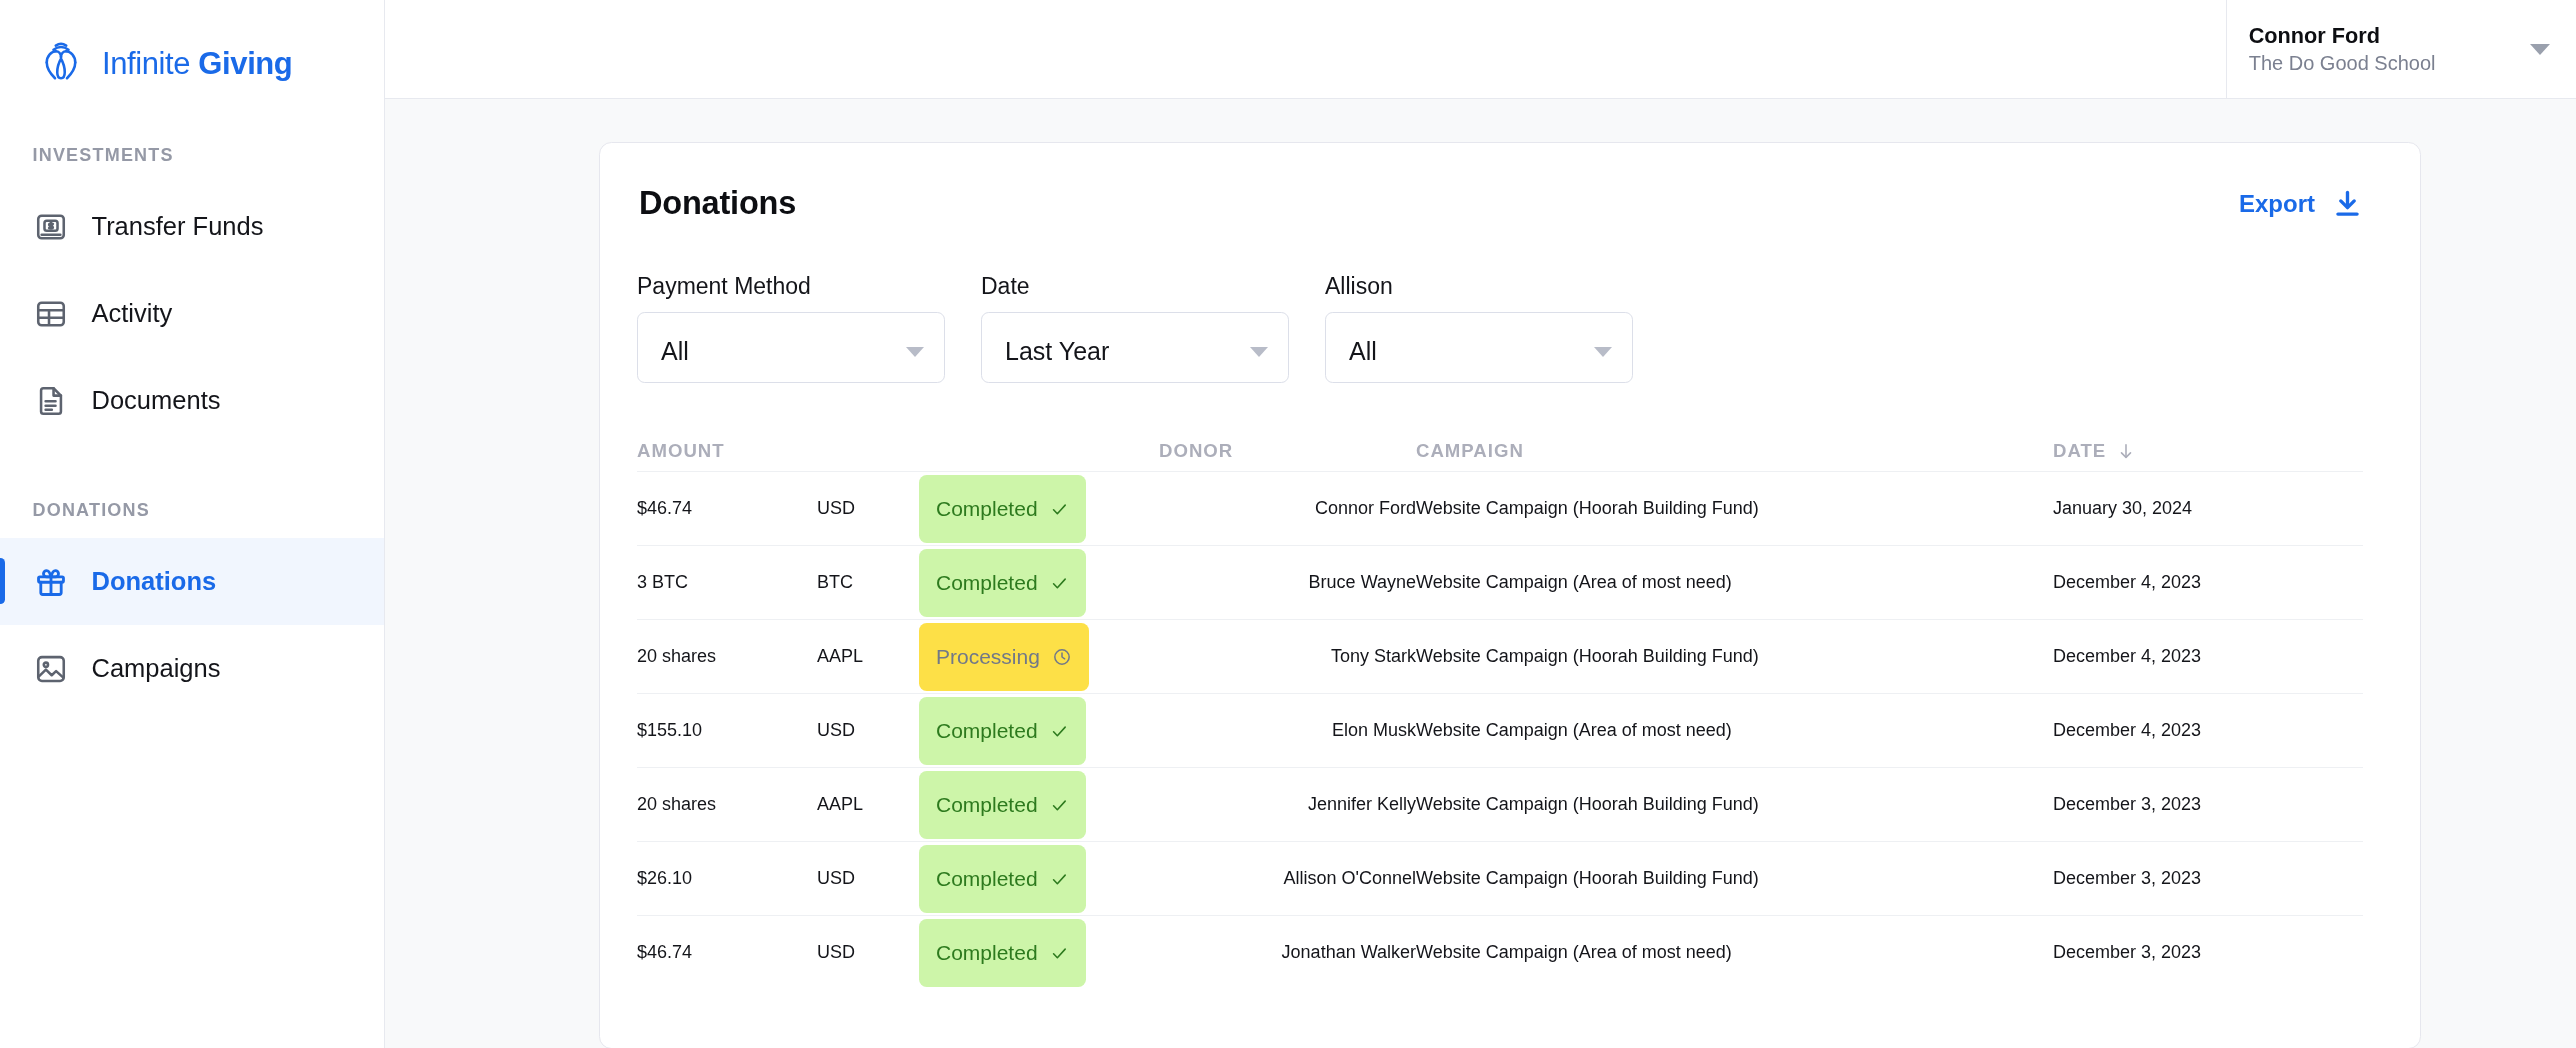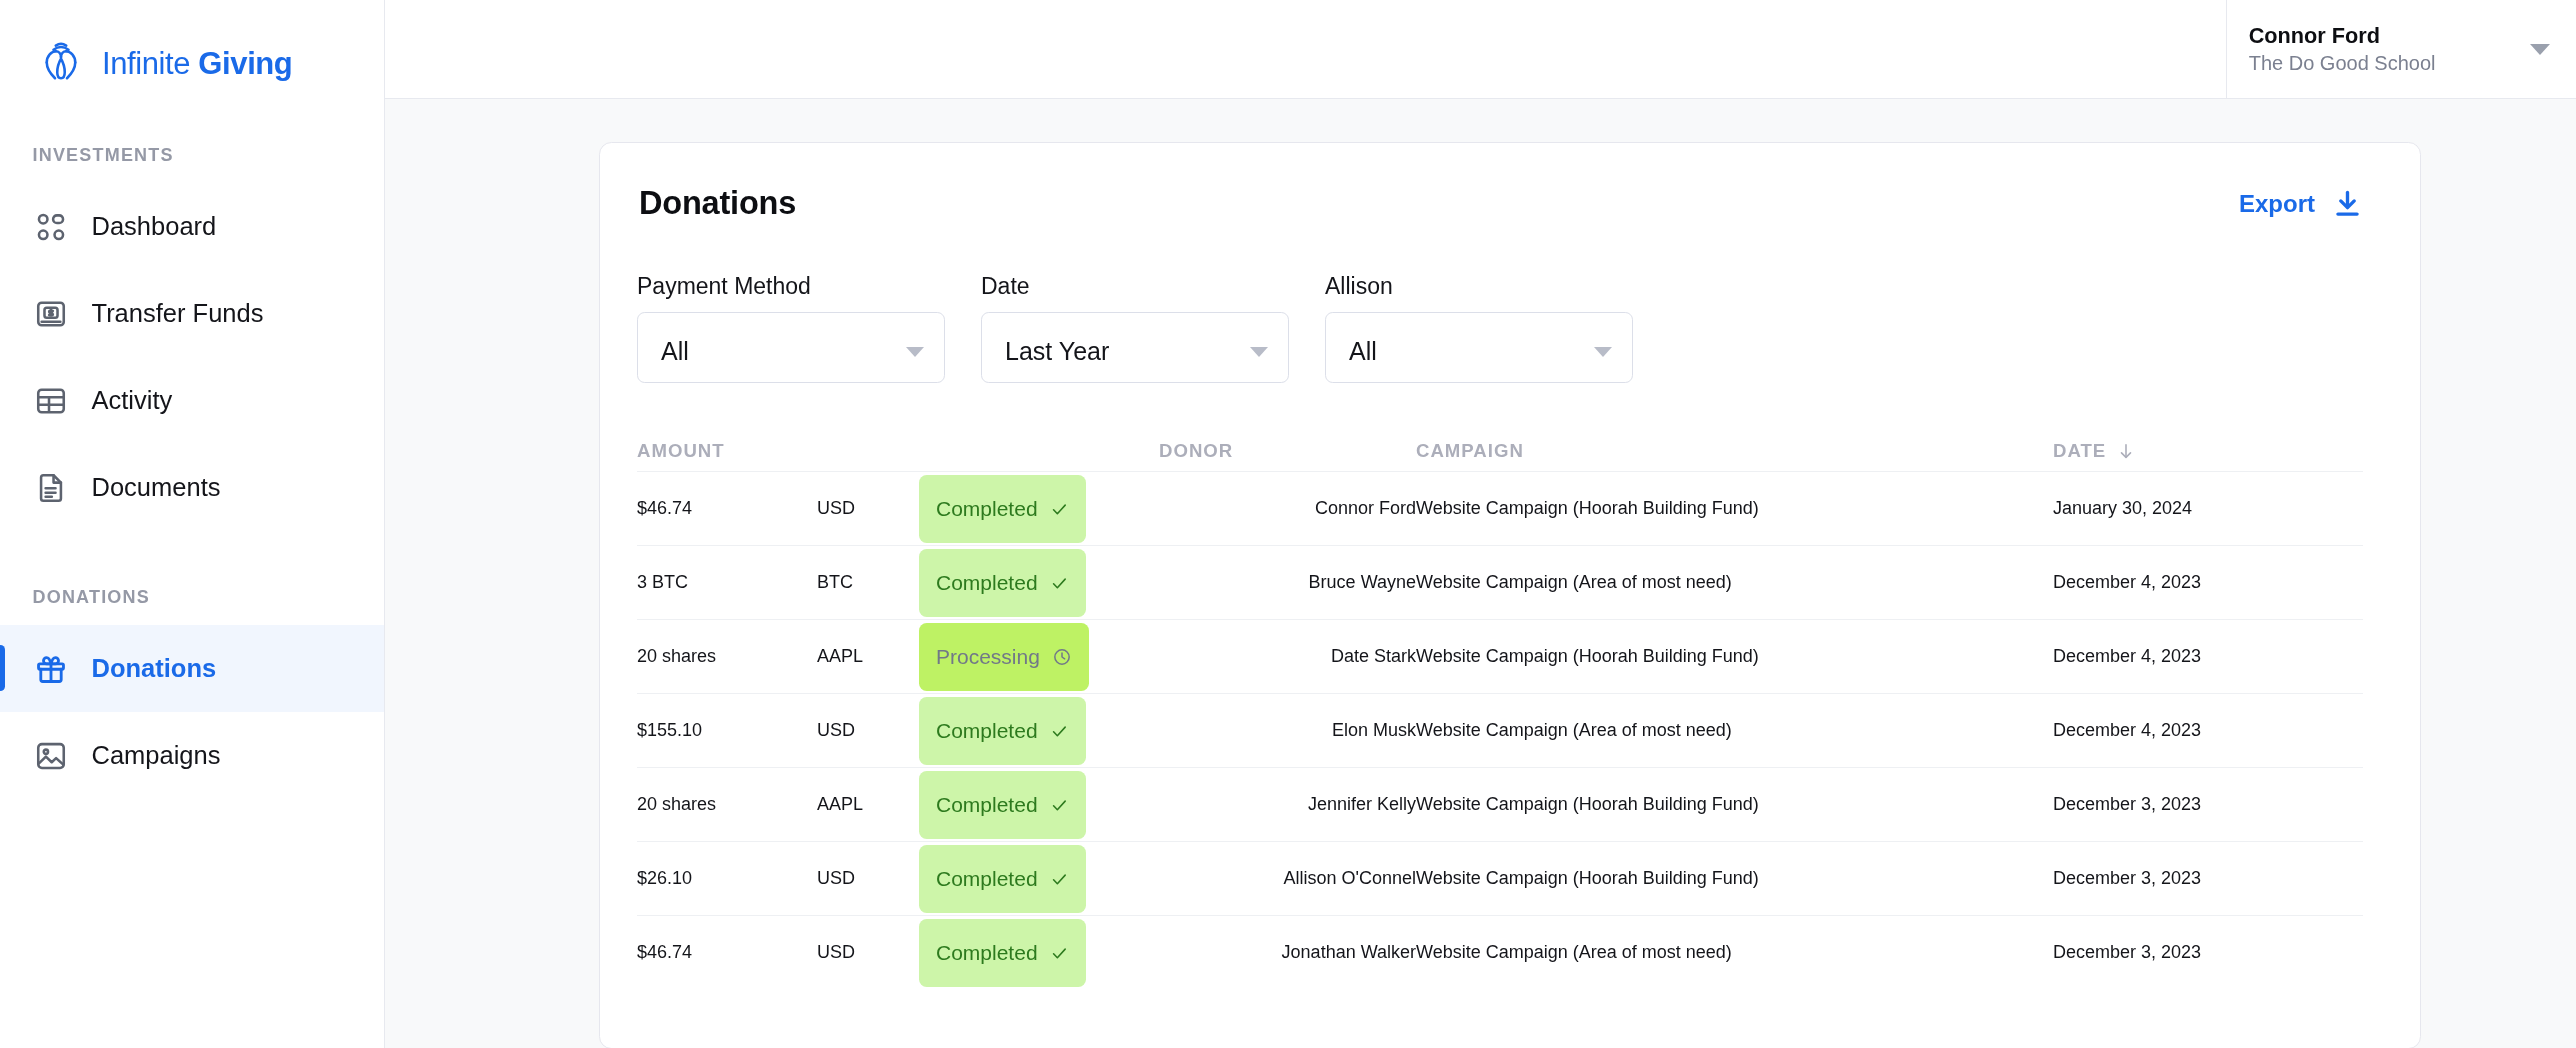--- a/index.html
+++ b/index.html
@@ -113,21 +113,21 @@
 
   .cell { font-size: 18px; color: #14151a; white-space: nowrap; }
   .cell.amount { font-weight: 400; }
 
   .badge {
     display: inline-flex; align-items: center; gap: 12.4px;
     height: 68px; padding: 0 17px; border-radius: 7.7px;
     font-size: 21px; white-space: nowrap;
   }
   .badge.completed { background: #cdf5a9; color: #2d7a1e; }
-  .badge.processing { background: #bef264; color: #717888; }
+  .badge.processing { background: #fde047; color: #717888; }
 
   svg { display: block; }
 </style>
 </head>
 <body>
 
 <div class="app">
 
   <aside class="sidebar">
 
@@ -147,31 +147,20 @@
       </span>
       <span class="brand-text">
         <span class="l">Infinite</span>
         <span class="b">Giving</span>
       </span>
     </div>
 
     <div class="section-label sec-investments">INVESTMENTS</div>
     <div class="nav-list">
 
-      <div class="nav-item">
-        <span class="nav-ico">
-          <svg viewBox="0 0 24 24" width="34" height="34" fill="none" stroke="#5d636f" stroke-width="1.8">
-            <circle cx="6.5" cy="6.5" r="3"></circle>
-            <rect x="13.5" y="3.8" width="7" height="5.4" rx="2.7"></rect>
-            <circle cx="6.5" cy="17.5" r="3"></circle>
-            <circle cx="17.5" cy="17.5" r="3"></circle>
-          </svg>
-        </span>
-        <span class="nav-lbl">Dashboard</span>
-      </div>
 
       <div class="nav-item">
         <span class="nav-ico">
           <svg viewBox="0 0 24 24" width="34" height="34" fill="none" stroke="#5d636f" stroke-width="1.8" stroke-linecap="round" stroke-linejoin="round">
             <rect x="3" y="4" width="18" height="16" rx="2.4"></rect>
             <rect x="7.4" y="7.6" width="9.2" height="7" rx="1.6"></rect>
             <path d="M12 9v4M13.3 9.9c-.4-.35-2.6-.6-2.6.6 0 1 2.6.6 2.6 1.6 0 1.2-2.2 1-2.6.6"></path>
             <path d="M5.4 17.4h13.2"></path>
           </svg>
         </span>
@@ -335,21 +324,21 @@
                 <div class="cell c-curr">AAPL</div>
                 <div class="c-status"><span class="badge processing">
                     <span>Processing</span>
                     <span>
                       <svg viewBox="0 0 24 24" width="20" height="20" fill="none" stroke="#717888" stroke-width="1.8" stroke-linecap="round" stroke-linejoin="round">
                         <circle cx="12" cy="12" r="8.6"></circle>
                         <path d="M12 7.2V12l3.2 2.2"></path>
                       </svg>
                     </span>
                   </span></div>
-                <div class="cell c-donor">Date Stark</div>
+                <div class="cell c-donor">Tony Stark</div>
                 <div class="cell c-camp">Website Campaign (Hoorah Building Fund)</div>
                 <div class="cell c-date">December 4, 2023</div>
               </div>
               <div class="tbl-row td-row">
                 <div class="cell amount c-amount">$155.10</div>
                 <div class="cell c-curr">USD</div>
                 <div class="c-status"><span class="badge completed">
                     <span>Completed</span>
                     <span>
                       <svg viewBox="0 0 24 24" width="18.6" height="18.6" fill="none" stroke="#2d7a1e" stroke-width="2" stroke-linecap="round" stroke-linejoin="round">

